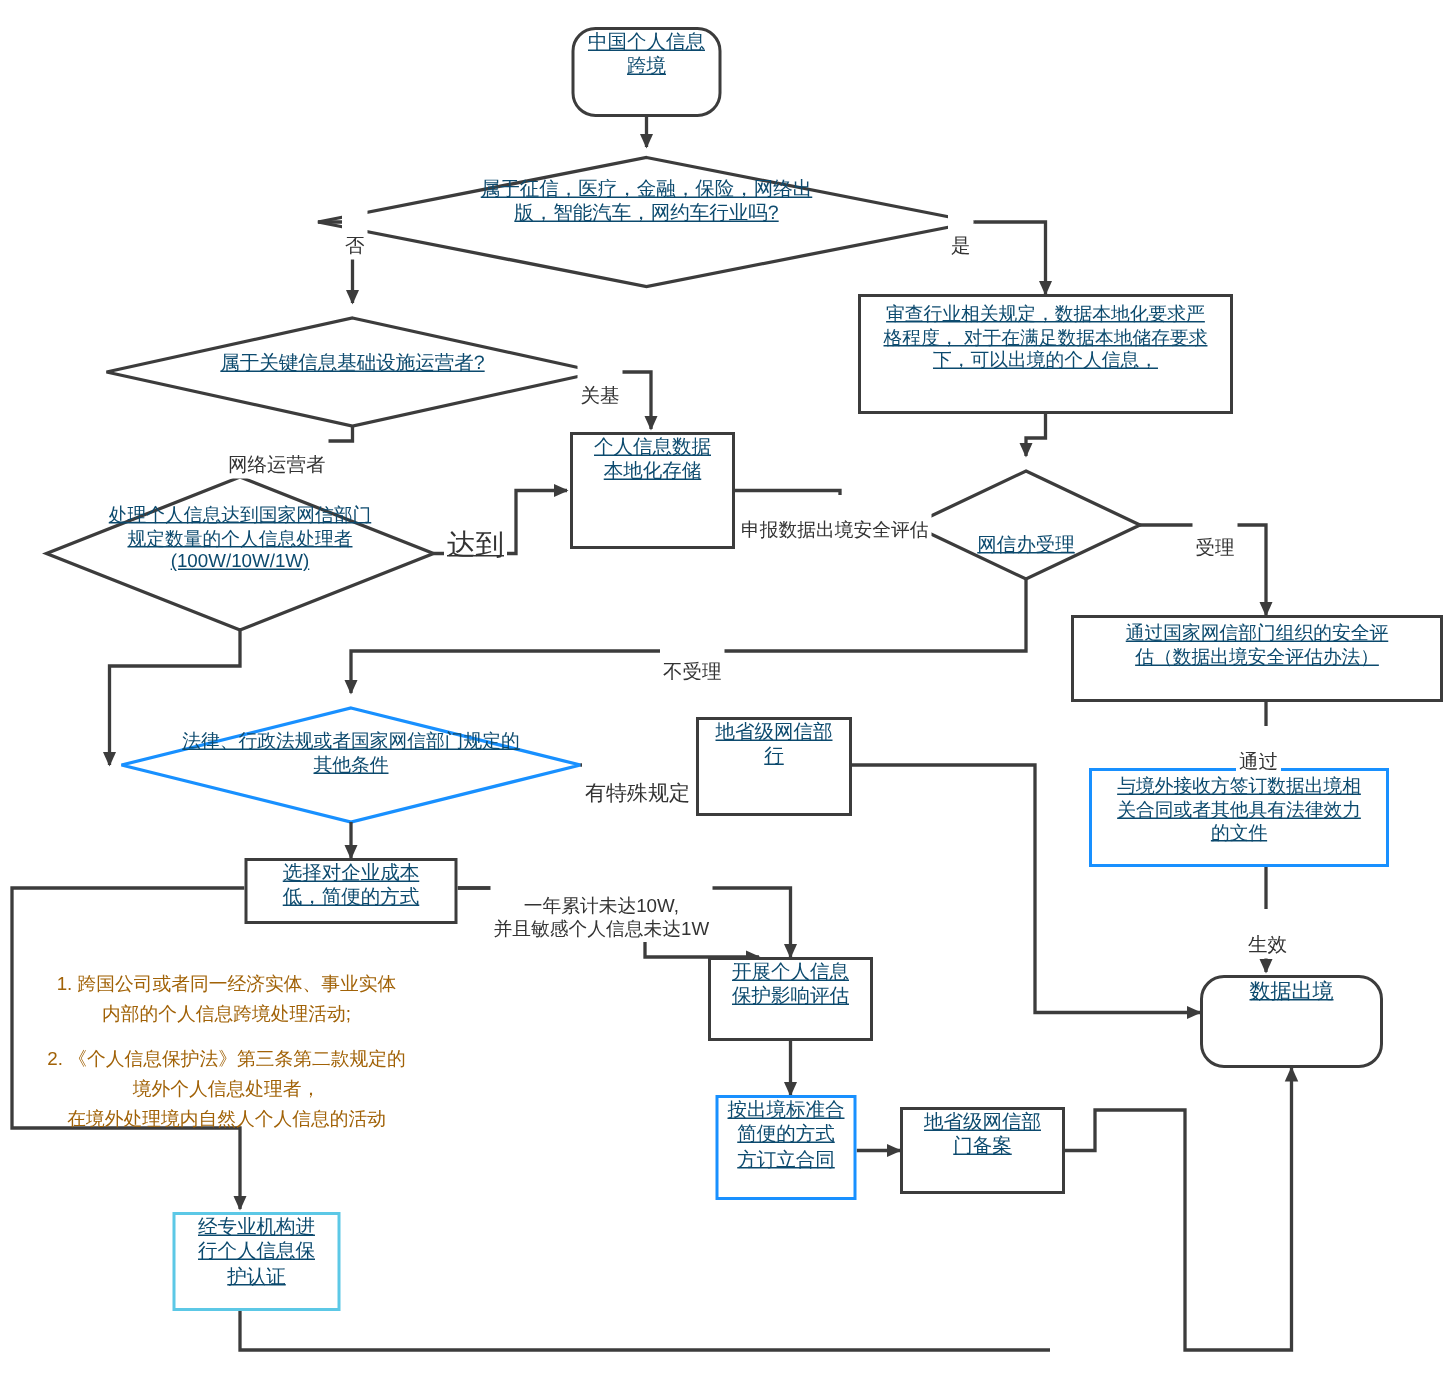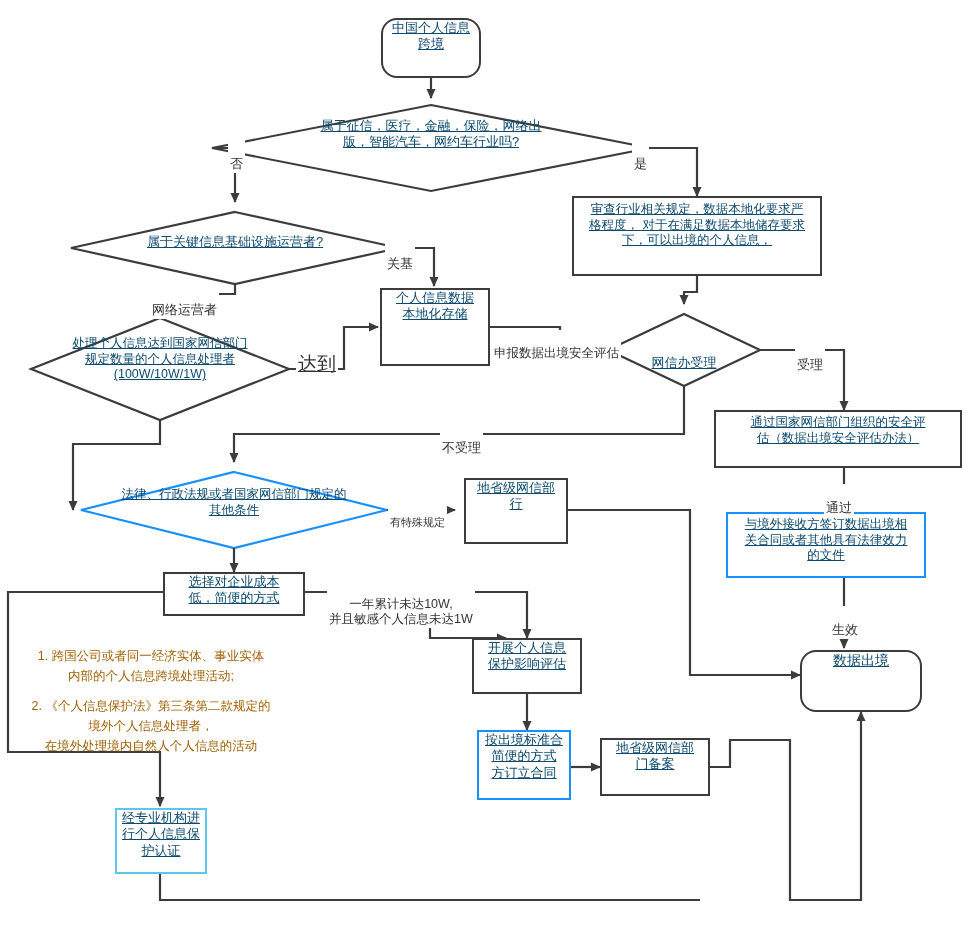--- a/index.html
+++ b/index.html
@@ -157,21 +157,21 @@
     <span>按出境标准合
 简便的方式
 方订立合同</span>
   </div>
 
   <div class="node nd-rect" style="left:600px;top:738px;width:110px;height:58px;font-size:13px;">
     <span>地省级网信部
 门备案</span>
   </div>
 
-  <div class="node nd-rect cyan" style="left:115px;top:808px;width:92px;height:66px;font-size:13px;">
+  <div class="node nd-rect cyan" style="left:115px;top:808px;width:112px;height:66px;font-size:13px;">
     <span>经专业机构进
 行个人信息保
 护认证</span>
   </div>
 
   <div class="node nd-term" style="left:800px;top:650px;width:122px;height:62px;font-size:14px;">
     <span>数据出境</span>
   </div>
 
   <div class="edge-label" style="left:228px;top:140px;font-size:13px;">
@@ -207,21 +207,21 @@
   </div>
 
   <div class="edge-label" style="left:824px;top:484px;font-size:13px;">
     <span>通过</span>
   </div>
 
   <div class="edge-label" style="left:830px;top:606px;font-size:13px;">
     <span>生效</span>
   </div>
 
-  <div class="edge-label" style="left:388px;top:502px;font-size:11px;">
+  <div class="edge-label" style="left:388px;top:502px;font-size:14px;">
     <span>有特殊规定</span>
   </div>
 
   <div class="edge-label" style="left:327px;top:581px;font-size:12.5px;">
     <span>一年累计未达10W,
 并且敏感个人信息未达1W</span>
   </div>
 
   <div class="note" style="left:6px;top:626px;width:290px;font-size:12.5px;">
     <span>1. 跨国公司或者同一经济实体、事业实体

